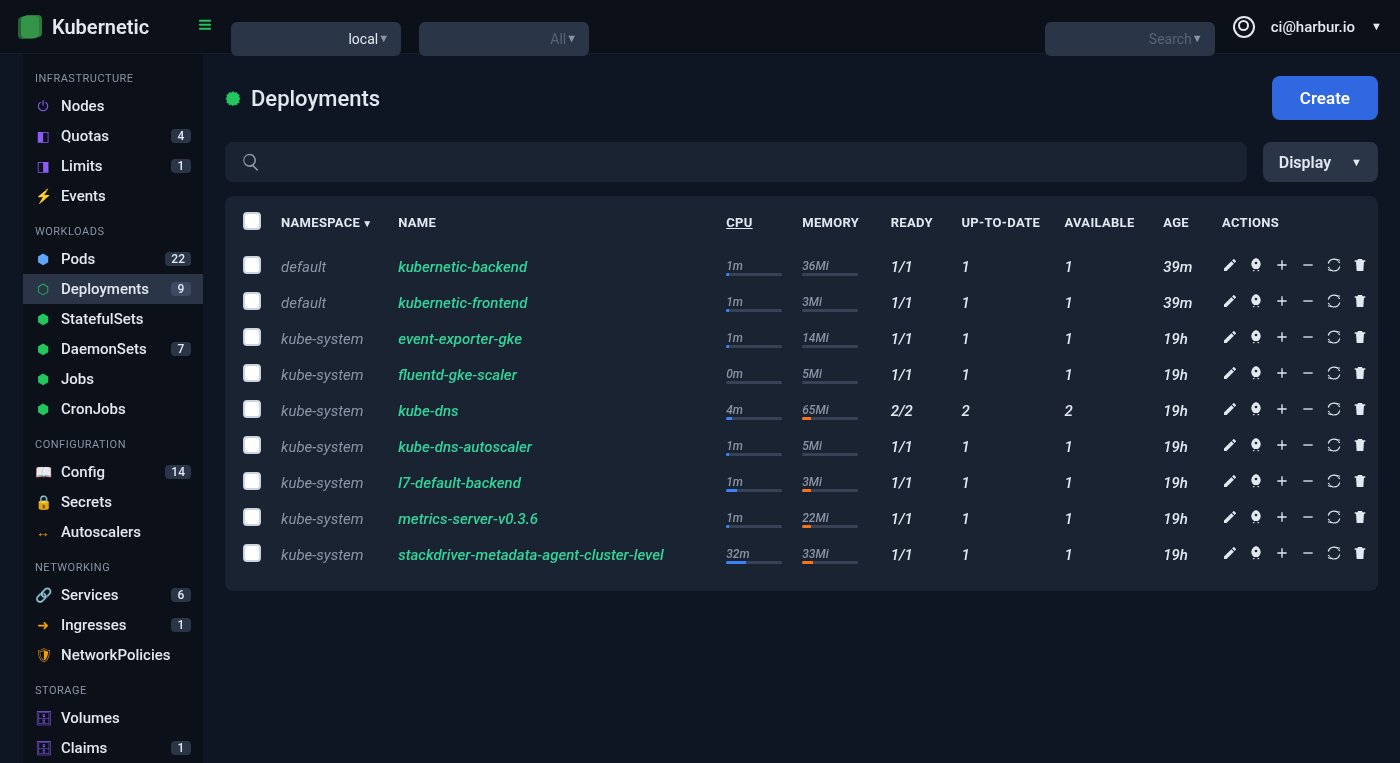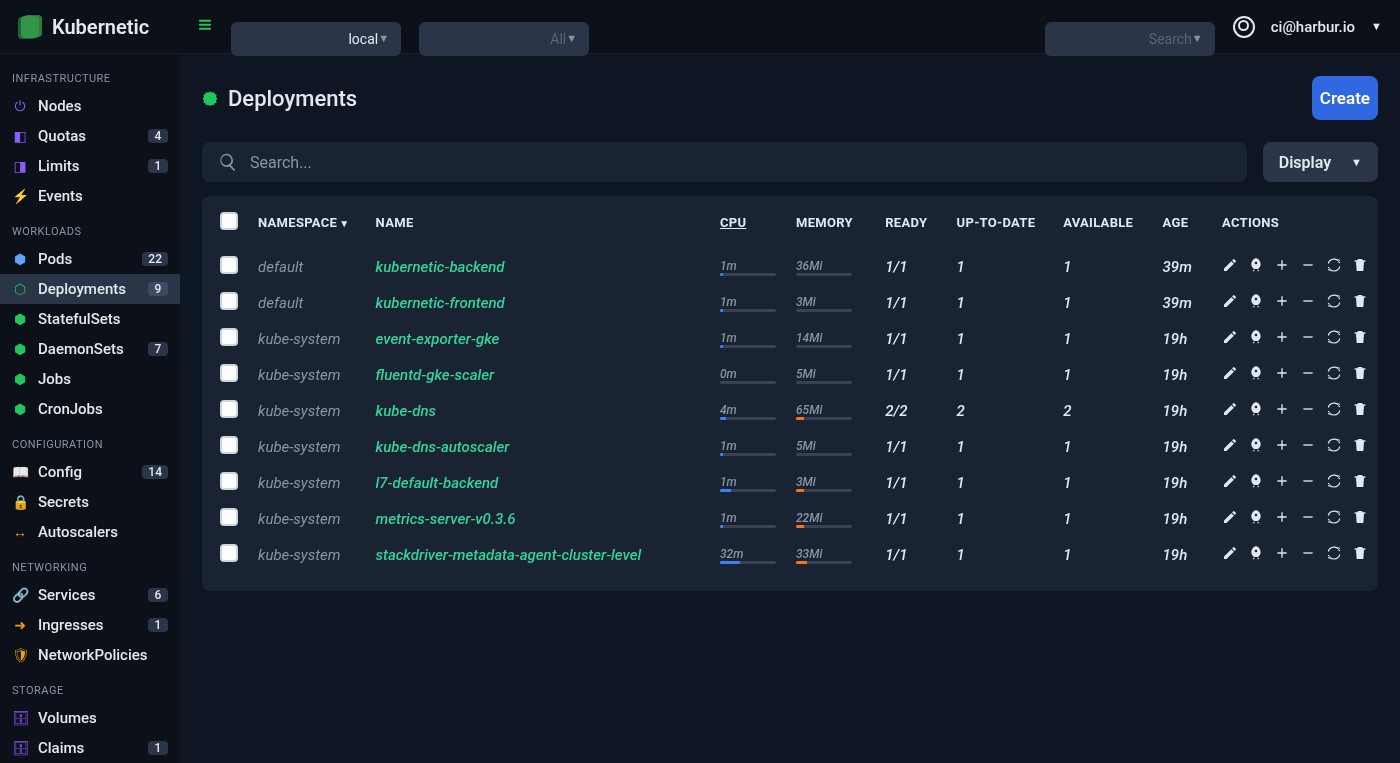--- a/index.html
+++ b/index.html
@@ -32,38 +32,38 @@
   .logo-text{font-size:20px;font-weight:600;}
   .ctx-icon{color:#22c55e;font-size:18px;margin-left:30px;}
   .selectbox{background:var(--panel-3);border:none;color:var(--text);height:34px;border-radius:6px;padding:0 12px;display:flex;align-items:center;justify-content:flex-end;cursor:pointer;min-width:170px;font-size:14px;margin-top:24px;}
   .selectbox.dim{color:var(--text-dimmer);}
   .selectbox span:last-child{color:var(--text-dim);}
   .topbar .spacer{flex:1;}
   .user{display:flex;align-items:center;gap:16px;font-size:15px;font-weight:500;}
   .user-icon{width:22px;height:22px;border:2px solid var(--text);border-radius:50%;display:flex;align-items:center;justify-content:center;}
   .user-icon::before{content:"";width:7px;height:7px;border-radius:50%;border:2px solid var(--text);margin-top:-3px;}
   
-  .shell{flex:1;display:flex;overflow:hidden;}
+  .shell{flex:1;display:flex;overflow:hidden;margin-left:23px;}
   
   .sidebar{width:180px;background:var(--bg-dark);overflow-y:auto;padding:18px 0 30px;}
   .side-section{font-size:11px;letter-spacing:0.5px;color:var(--text-dim);padding:0 12px 6px;margin-top:14px;}
   .side-section:first-child{margin-top:0;}
   .side-item{display:flex;align-items:center;gap:10px;padding:6px 12px;font-size:15px;font-weight:500;cursor:pointer;color:var(--text);}
   .side-item.active{background:var(--panel-3);}
   .side-item .si-icon{width:16px;text-align:center;font-size:14px;}
   .side-item .si-label{flex:1;}
   .side-item .si-badge{background:var(--panel-3);font-size:12px;padding:0 6px;border-radius:4px;min-width:20px;text-align:center;color:var(--text);}
   .side-item.active .si-badge{background:#3d4a61;}
   
   .main{flex:1;overflow-y:auto;padding:22px 0 40px;}
   .main-inner{padding:0 22px;}
   .page-header{display:flex;align-items:center;justify-content:space-between;margin-bottom:22px;}
   .page-title{display:flex;align-items:center;gap:10px;font-size:22px;font-weight:500;}
   .page-title .pt-icon{color:#22c55e;}
-  .create-btn{background:#2f68e0;color:#fff;border:none;font-size:17px;font-weight:600;padding:12px 8px;border-radius:8px;cursor:pointer;}
+  .create-btn{background:#2f68e0;color:#fff;border:none;font-size:17px;font-weight:600;padding:12px 28px;border-radius:8px;cursor:pointer;}
   .toolbar{display:flex;gap:16px;margin-bottom:14px;}
   .searchbox{flex:1;background:var(--panel);border-radius:8px;display:flex;align-items:center;padding:0 16px;height:40px;gap:12px;}
   .searchbox input{flex:1;background:transparent;border:none;outline:none;color:var(--text);font-size:16px;}
   .searchbox input::placeholder{color:var(--text-dim);}
   .display-btn{background:var(--panel-3);border:none;color:var(--text);font-size:16px;font-weight:600;padding:0 16px;border-radius:8px;display:flex;align-items:center;gap:20px;cursor:pointer;}
   
   .table-wrap{background:var(--panel);border-radius:8px;padding:0 0 18px;}
   table{width:100%;border-collapse:collapse;}
   thead th{text-align:left;font-size:13px;font-weight:700;letter-spacing:0.3px;color:var(--text);padding:16px 10px;}
   thead th:first-child{padding-left:18px;width:42px;}
@@ -249,21 +249,20 @@
           <span>Deployments</span>
         </div>
         <button class="create-btn">Create</button>
       </div>
 
       <div class="toolbar">
         <div class="searchbox">
           <svg class="search-svg" viewBox="0 0 24 24">
               <path d="M10 2a8 8 0 015.3 13.9l5.4 5.4-1.4 1.4-5.4-5.4A8 8 0 1110 2zm0 2a6 6 0 100 12 6 6 0 000-12z"></path>
             </svg>
-          <input type="text" placeholder="Search..." style="">
         </div>
         <button class="display-btn">
           <span>Display</span>
           <span class="chev">▼</span>
         </button>
       </div>
 
       <div class="table-wrap">
         <table>
           <thead>

